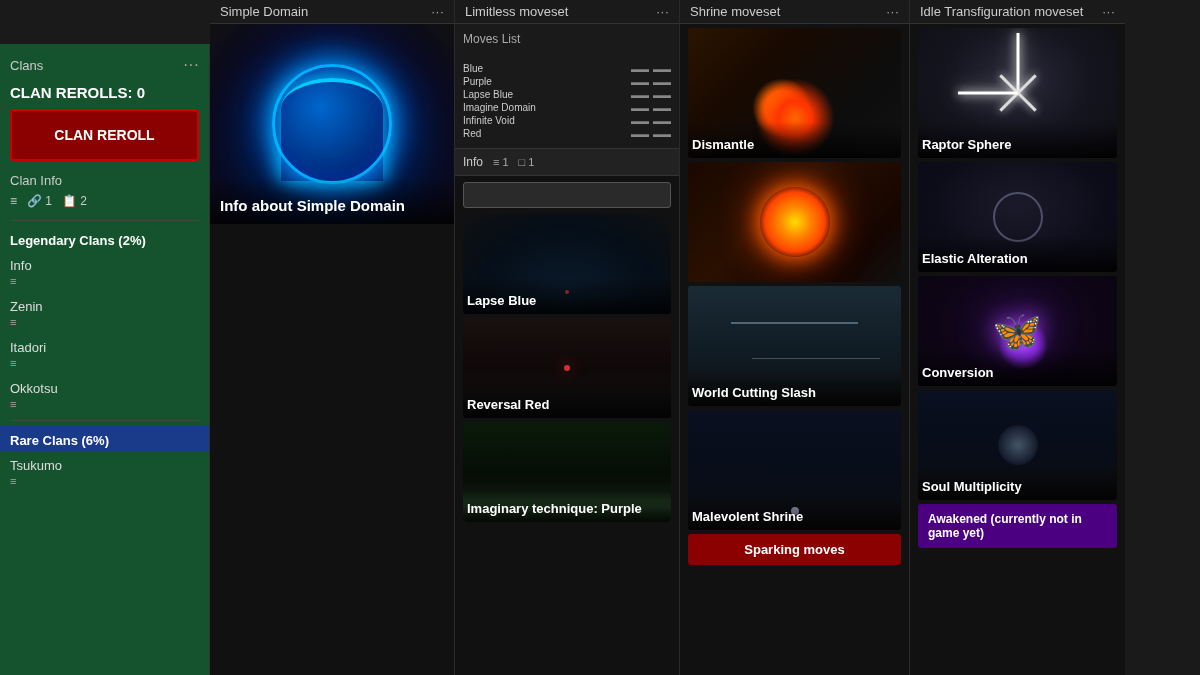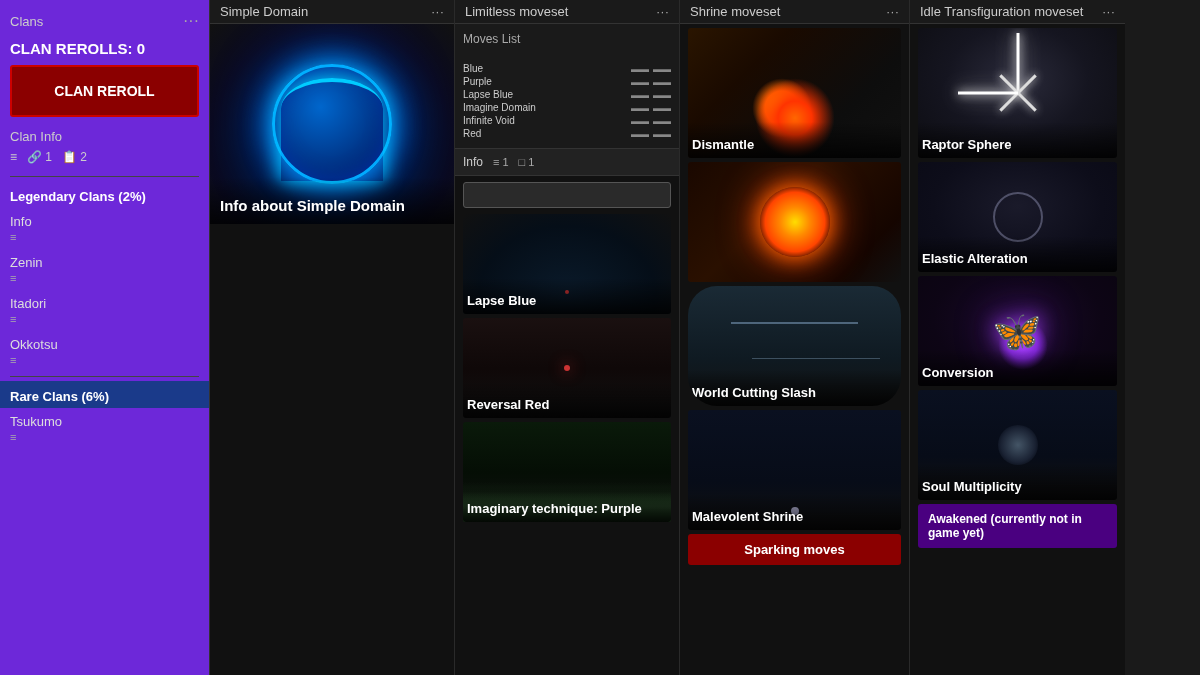--- a/index.html
+++ b/index.html
@@ -10,26 +10,27 @@
       background: #1a1a1a;
       font-family: Arial, sans-serif;
       color: #fff;
       display: flex;
     }
 
     
     .sidebar {
       width: 210px;
       min-width: 210px;
-      background: #6d28d9;
+      background: #14532d;
       border-right: 1px solid #333;
       display: flex;
       flex-direction: column;
       overflow-y: auto;
       padding: 8px 0;
+      margin-top: 44px;
     }
     .sidebar-header {
       display: flex;
       justify-content: space-between;
       align-items: center;
       padding: 4px 10px 8px 10px;
       font-size: 13px;
       color: #ccc;
     }
     .sidebar-dots { font-size: 16px; color: #aaa; cursor: pointer; }
@@ -665,21 +666,21 @@
 
       <div class="move-card">
         <div class="move-card-img" style="height:120px;">
           <div class="fire-arrow-bg">
             <div class="fire-center"></div>
           </div>
         </div>
       </div>
 
       <div class="move-card">
-        <div class="move-card-img" style="height:120px;border-radius:29px;">
+        <div class="move-card-img" style="height:120px;">
           <div class="world-cutting-bg">
             <div style="position:absolute;top:30%;left:20%;right:20%;height:2px;background:#88aacc;opacity:0.5;"></div>
             <div style="position:absolute;top:60%;left:30%;right:10%;height:1px;background:#aaccee;opacity:0.3;"></div>
           </div>
           <div class="move-card-label">World Cutting Slash</div>
         </div>
       </div>
 
       <div class="move-card">
         <div class="move-card-img" style="height:120px;">

